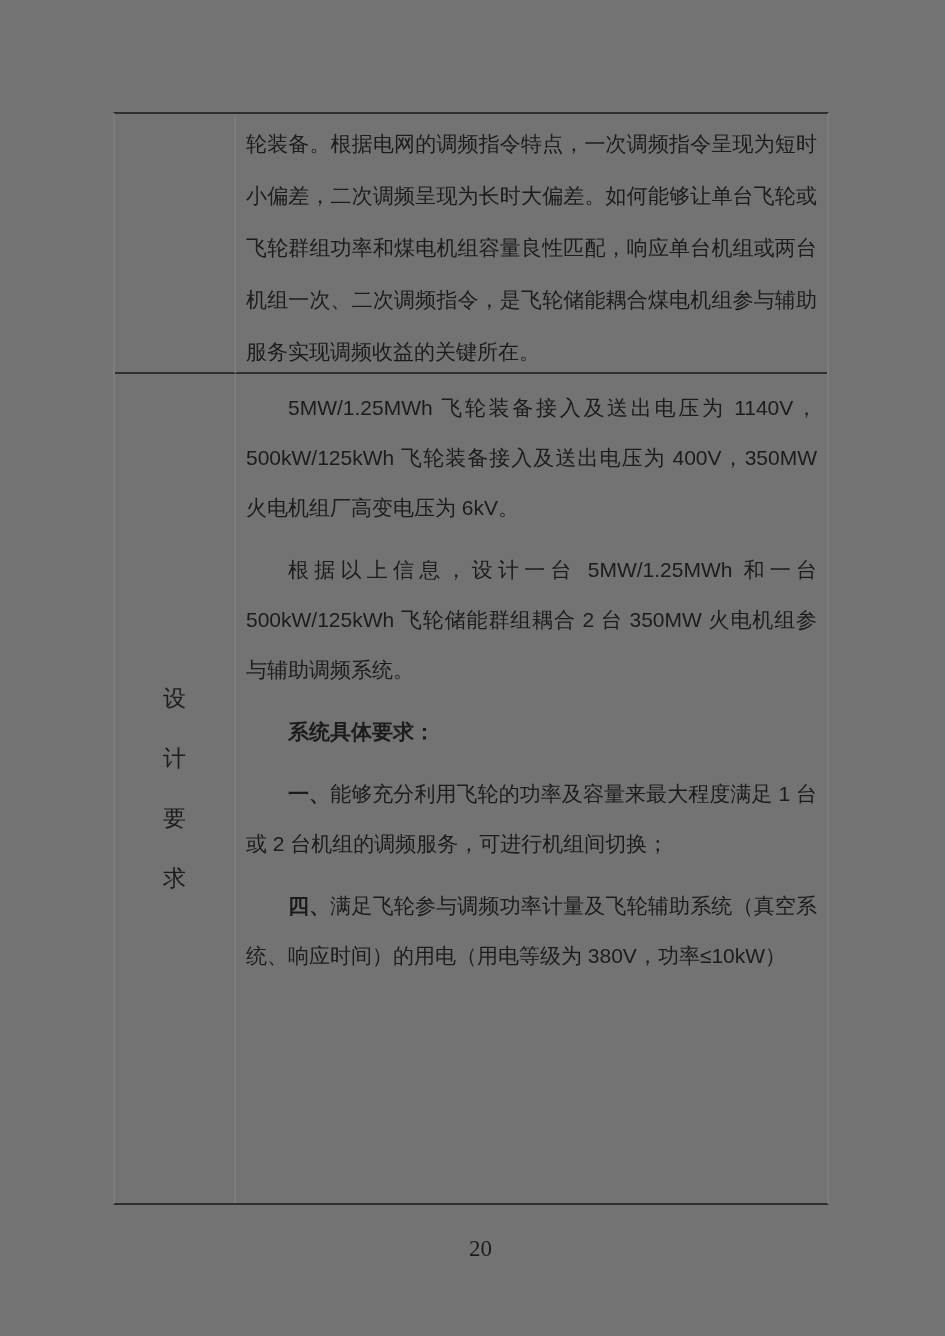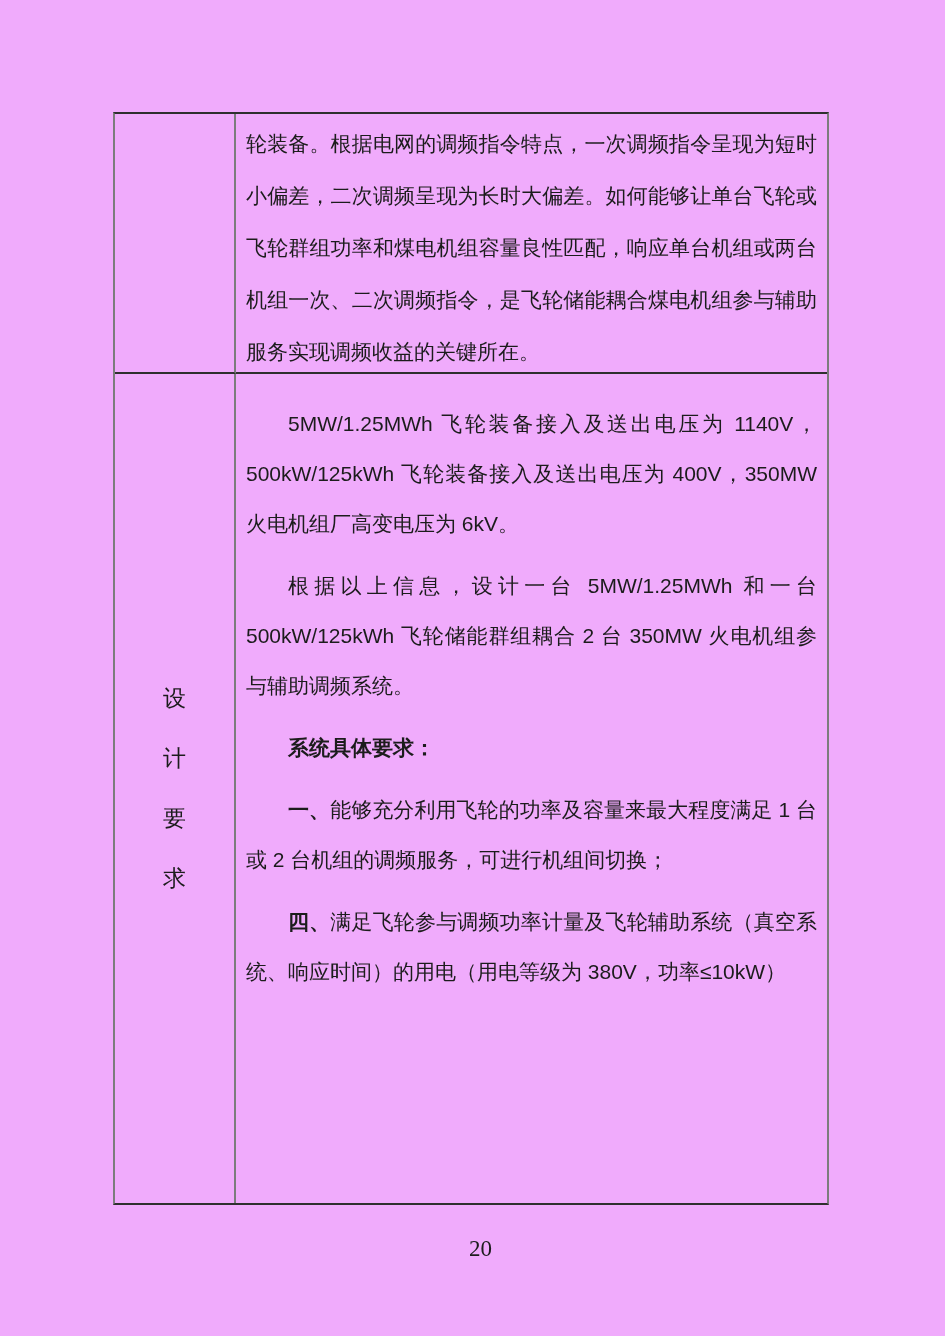--- a/index.html
+++ b/index.html
@@ -4,21 +4,21 @@
 <style>
   html, body {
     margin: 0;
     padding: 0;
     background: #ffffff;
   }
   .page {
     position: relative;
     width: 945px;
     height: 1336px;
-    background: #f0abfc;
+    background: #737373;
     font-family: "Liberation Sans", sans-serif;
     color: #1c1c1c;
     overflow: hidden;
   }
   .doc-table {
     position: absolute;
     left: 113px;
     top: 112px;
     width: 716px;
     height: 1093px;
@@ -52,21 +52,20 @@
   }
   .row1-content p {
     margin: 0;
     font-size: 21px;
     line-height: 52px;
     text-align: justify;
     text-indent: 0;
   }
   .row2-content {
     padding-top: 9px;
-    margin-top: 16px;
   }
   .row2-content p {
     margin: 0;
     font-size: 21px;
     line-height: 50px;
     text-align: justify;
     text-indent: 42px;
   }
   .row2-content p + p {
     margin-top: 12px;

